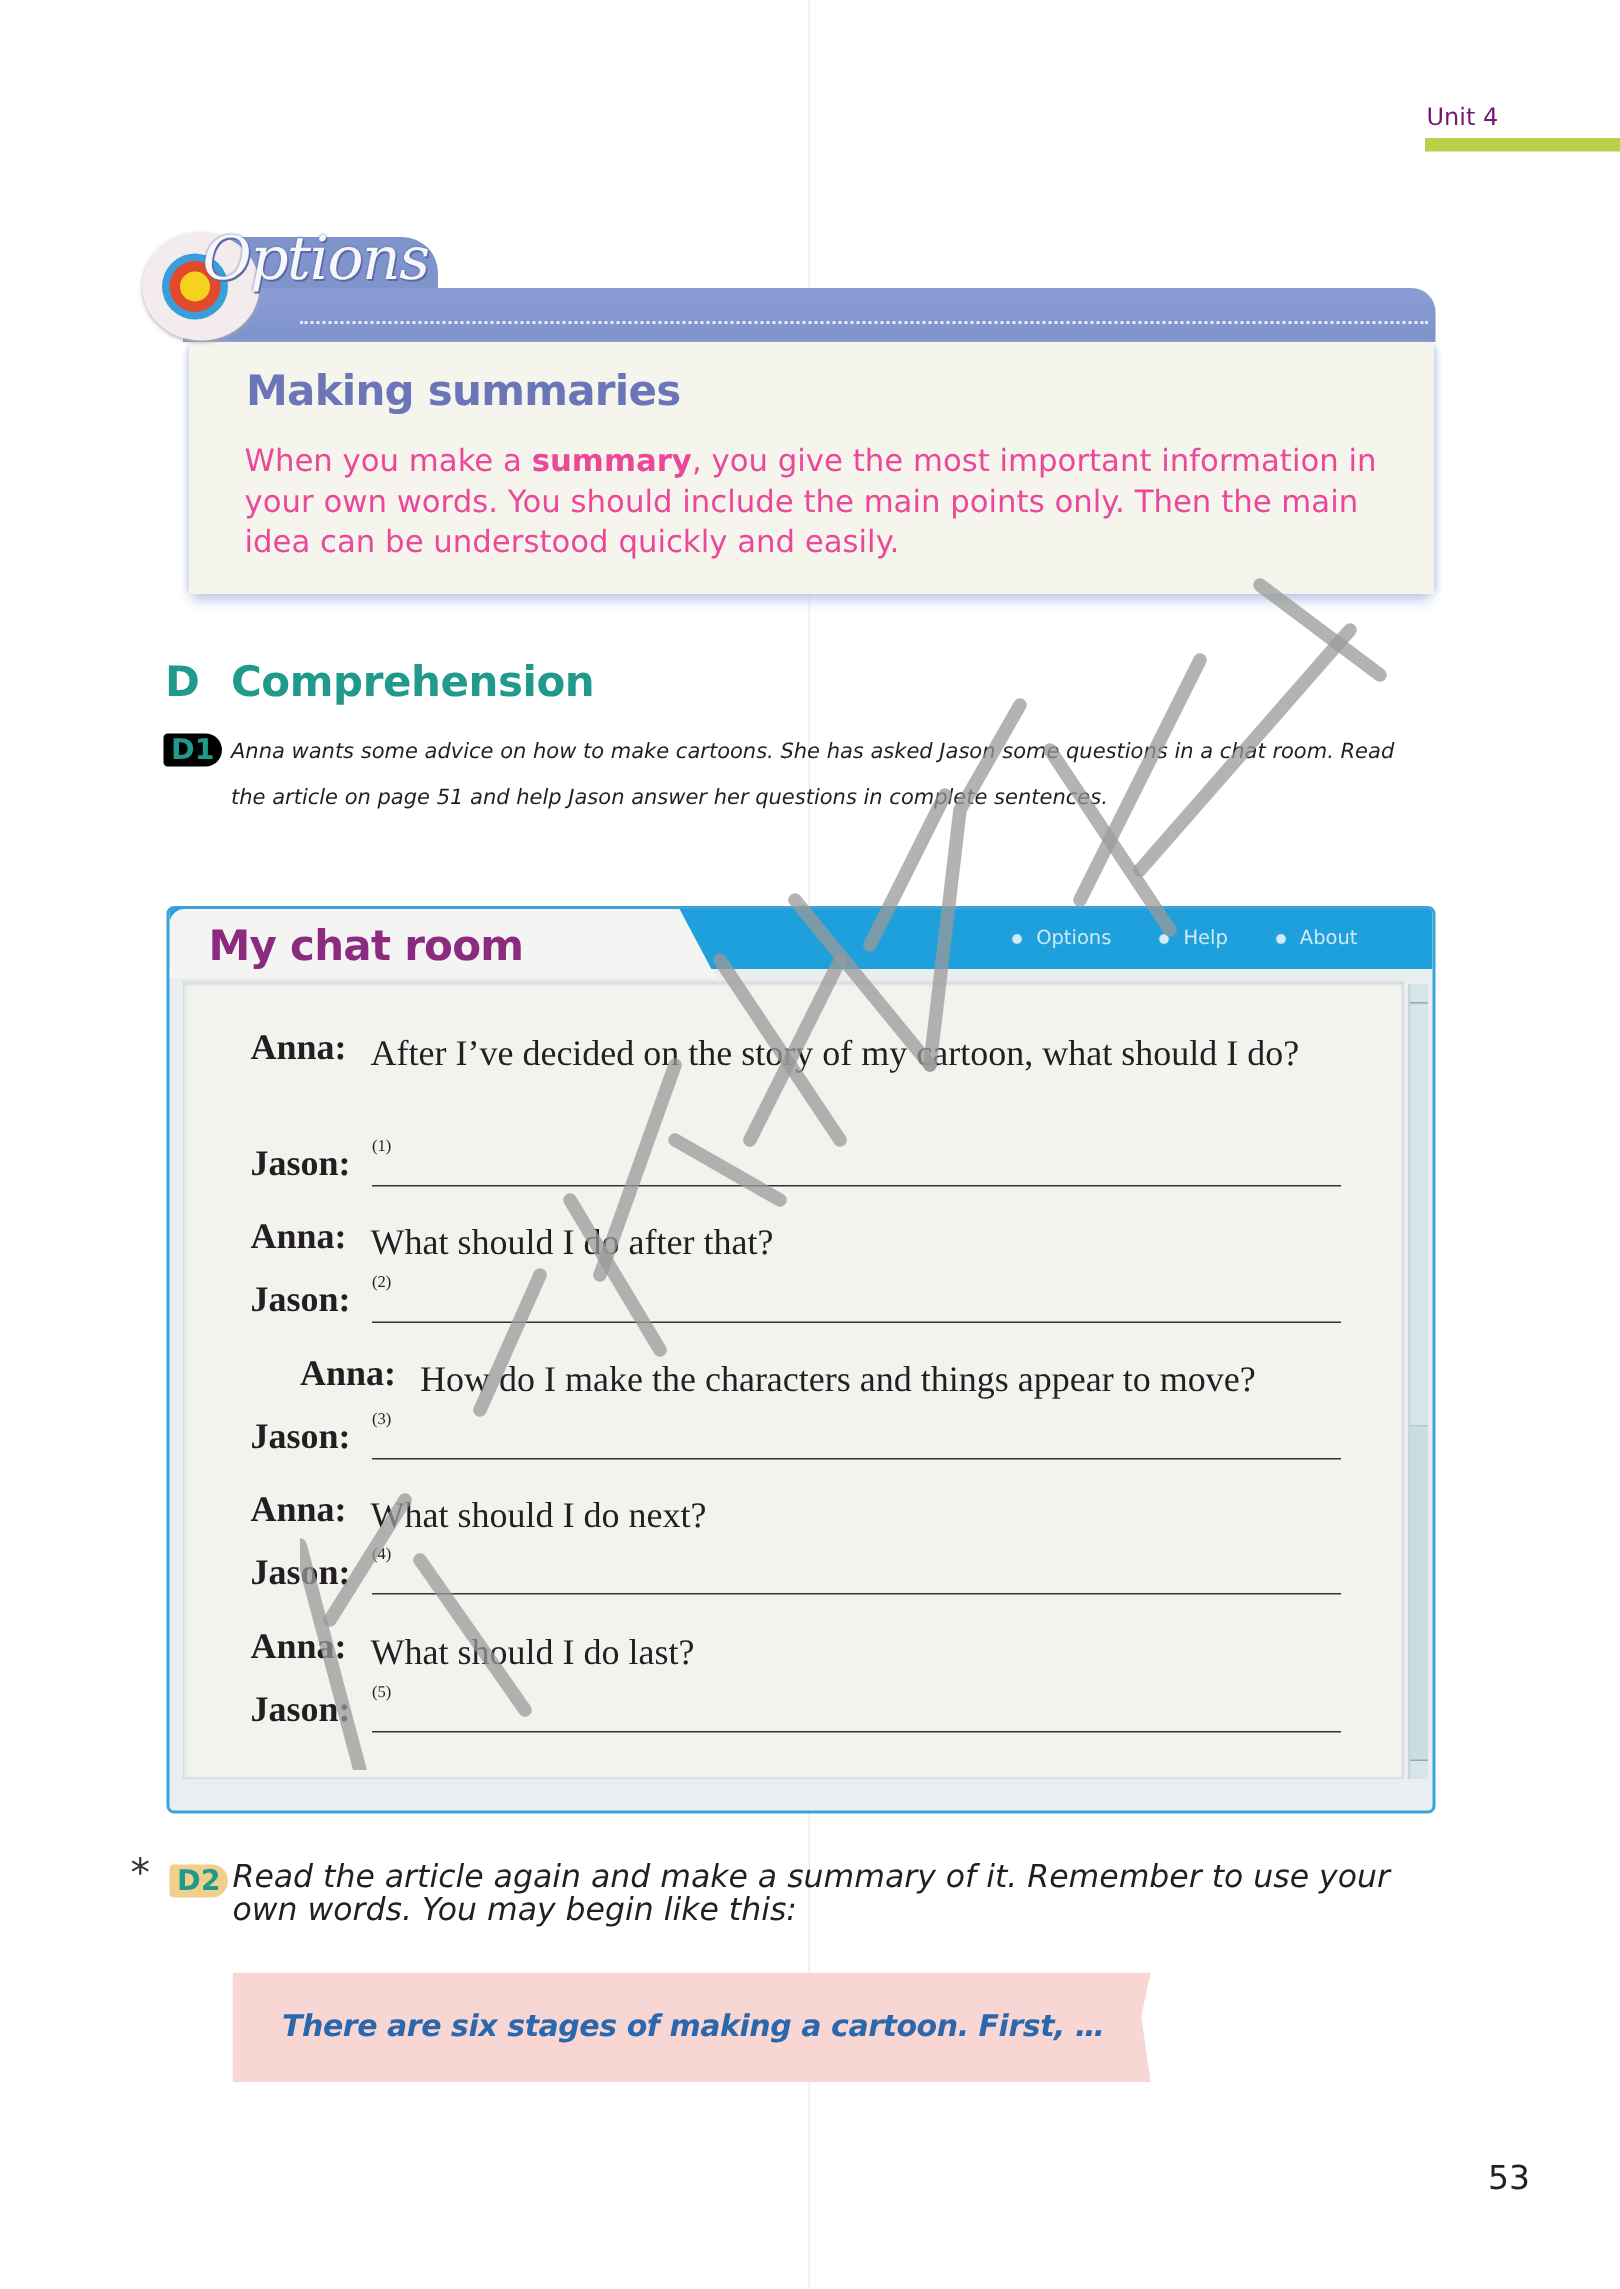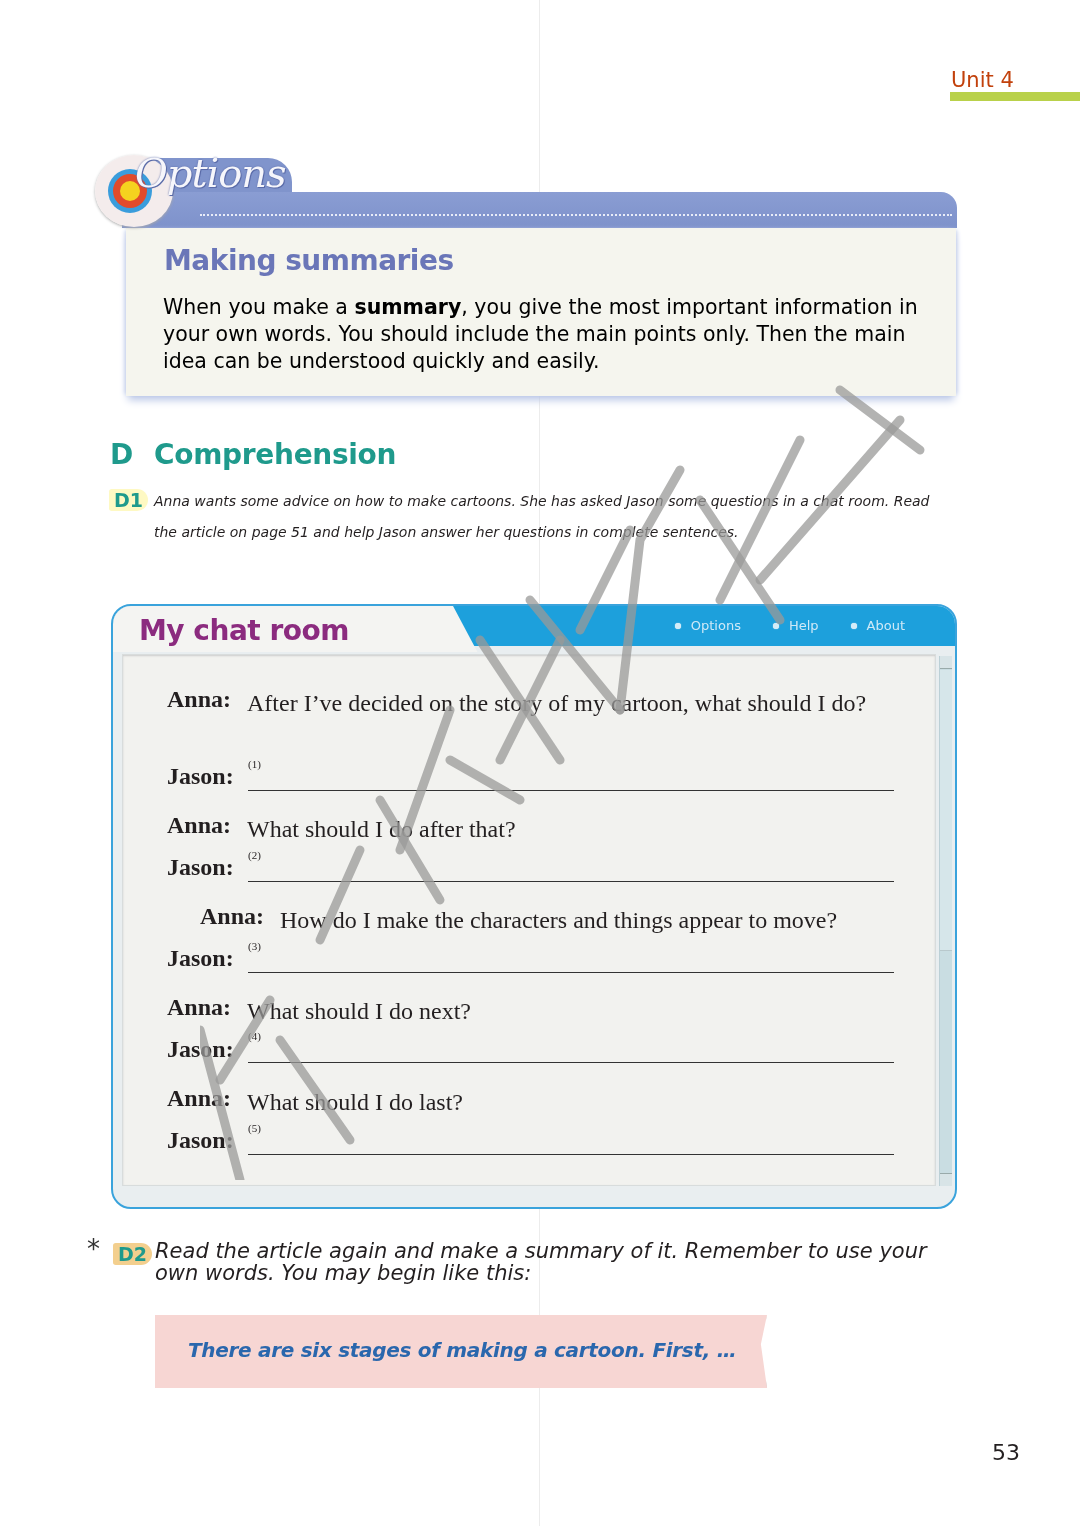--- a/index.html
+++ b/index.html
@@ -3,21 +3,21 @@
 <meta charset="utf-8">
 <style>
   html, body { margin: 0; padding: 0; }
   body {
     width: 1080px; height: 1526px; background: #ffffff; position: relative; overflow: hidden;
     font-family: "DejaVu Sans", sans-serif; color: #231f20;
   }
   .abs { position: absolute; }
 
   
-  .unit-label { left: 951px; top: 68px; font-size: 21px; color: #c2410c; font-family: "DejaVu Sans", sans-serif; }
+  .unit-label { left: 951px; top: 68px; font-size: 16px; color: #701a75; font-family: "DejaVu Sans", sans-serif; }
   .unit-bar { left: 950px; top: 92px; width: 130px; height: 9px; background: #b9d14a; }
 
   
   .strategy-tab { left: 122px; top: 158px; width: 170px; height: 60px; background: #8094cc; border-radius: 0 24px 0 0; }
   .strategy-band { left: 122px; top: 192px; width: 835px; height: 36px; background: linear-gradient(#8a9dd3, #7e92cb); border-radius: 0 16px 0 0; }
   .strategy-dots { left: 200px; top: 214px; width: 752px; height: 0; border-top: 2px dotted #e8ecf8; }
   .strategy-body {
     left: 126px; top: 228px; width: 830px; height: 168px; background: #f5f5ee;
     box-shadow: 0 6px 8px -2px #b9c6e6, -3px 0 4px -2px #c7d1ec, 3px 0 4px -2px #c7d1ec;
   }
@@ -25,37 +25,37 @@
     left: 95px; top: 155px; width: 78px; height: 72px; border-radius: 50%;
     background: radial-gradient(circle at 50% 50%, #f4ecec 0 100%);
     box-shadow: 0 1px 3px #aaa;
   }
   .target-ring { position: absolute; border-radius: 50%; }
   .strategy-word {
     left: 135px; top: 150px; font-family: "DejaVu Serif", serif; font-style: italic; font-size: 40px;
     color: #f6f6fb; letter-spacing: -1px; text-shadow: 0 0 2px #5a6ba8, 1px 1px 0 #5a6ba8;
   }
   .strategy-title { left: 164px; top: 244px; font-size: 28px; font-weight: bold; color: #6a76b8; letter-spacing: -0.5px; }
-  .strategy-text { left: 163px; top: 294px; width: 780px; font-size: 20.5px; line-height: 27px; color: #000000; }
+  .strategy-text { left: 163px; top: 294px; width: 780px; font-size: 20.5px; line-height: 27px; color: #ec4899; }
   .strategy-text b { font-weight: bold; }
 
   
   .section-letter { left: 110px; top: 438px; font-size: 28px; font-weight: bold; color: #1f9a8c; }
   .section-title { left: 154px; top: 438px; font-size: 28px; font-weight: bold; color: #1f9a8c; letter-spacing: -0.3px; }
 
   .badge {
-    display: inline-block; font-weight: bold; font-size: 19px; color: #1f9a8c; background: #fef9c3;
+    display: inline-block; font-weight: bold; font-size: 19px; color: #1f9a8c; background: #000000;
     border-radius: 3px 12px 12px 3px; padding: 0 5px; line-height: 22px;
   }
   .d1-badge { left: 109px; top: 489px; }
   .d1-text { left: 154px; top: 486px; width: 800px; font-style: italic; font-size: 14px; line-height: 31px; color: #231f20; }
 
   
   .chat-frame {
-    left: 111px; top: 604px; width: 846px; height: 605px; border: 2px solid #3aa3dc; border-radius: 20px;
+    left: 111px; top: 604px; width: 846px; height: 605px; border: 2px solid #3aa3dc; border-radius: 5px;
     background: #e9eef0; box-sizing: border-box; overflow: hidden;
   }
   .chat-titlebar { position: absolute; left: 0; top: 0; width: 100%; height: 40px; background: #1da0dc; }
   .chat-title-white {
     position: absolute; left: 0; top: 0; width: 320px; height: 46px; background: #f4f4f2;
     border-radius: 10px 0 0 0;
   }
   .chat-title-slant {
     position: absolute; left: 280px; top: 0; width: 60px; height: 46px; background: #f4f4f2;
     transform: skewX(28deg); transform-origin: top left;

